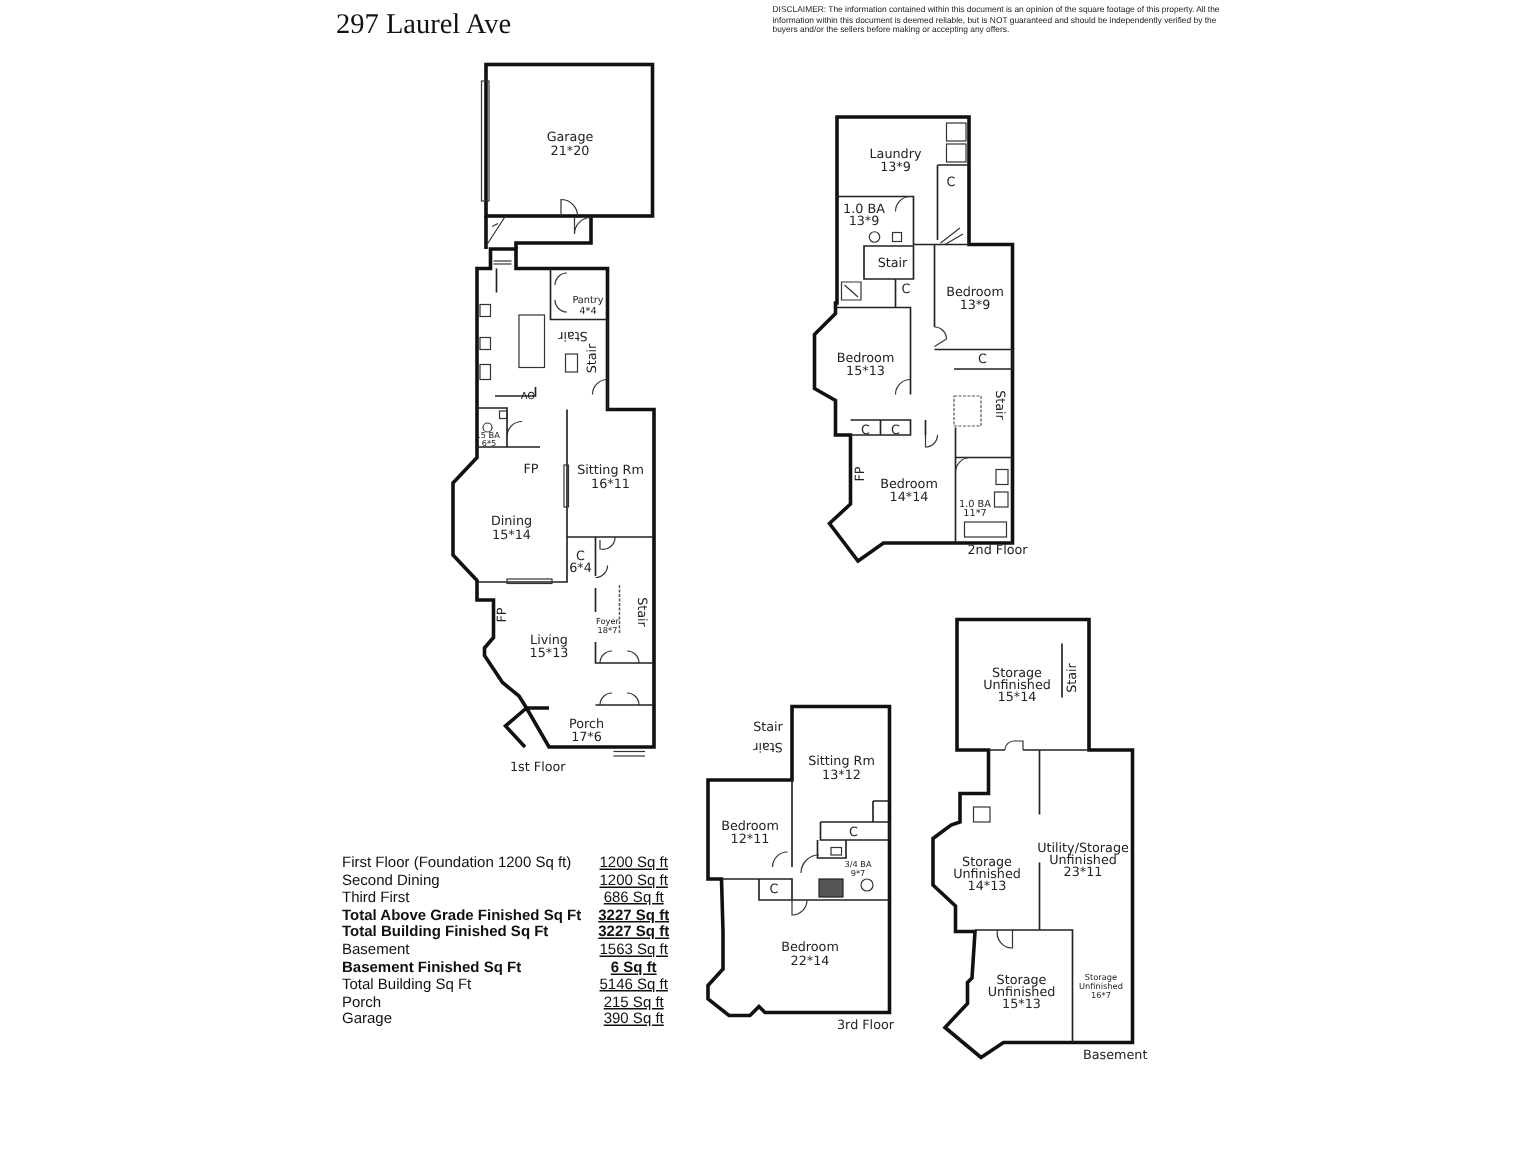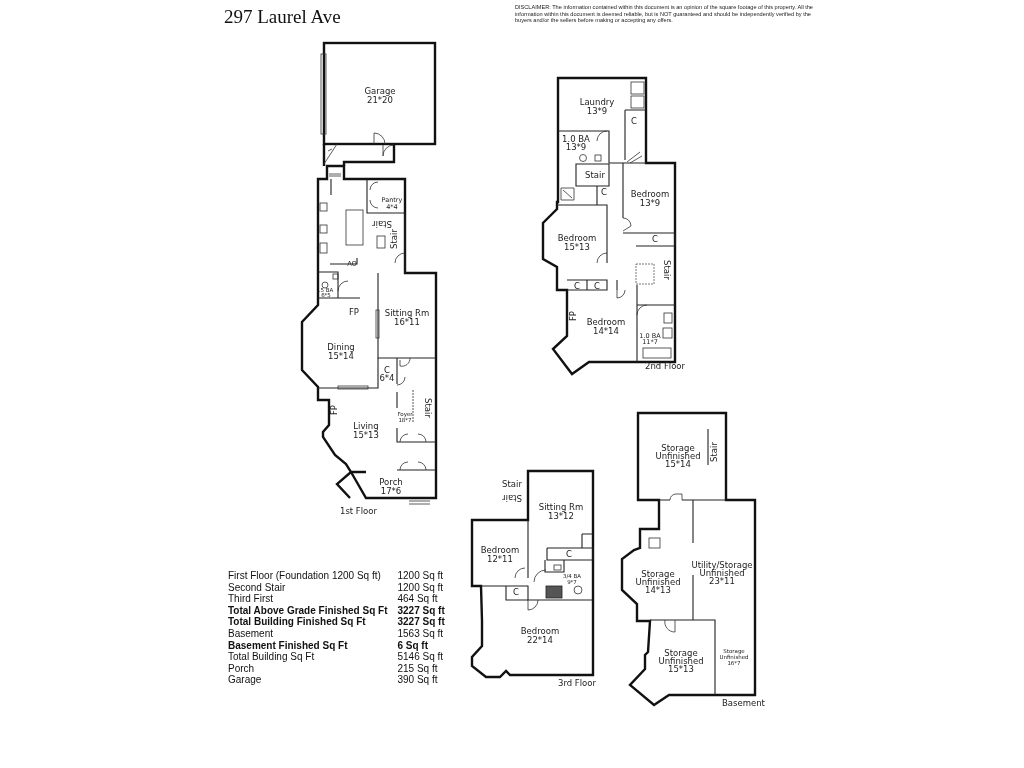--- a/index.html
+++ b/index.html
@@ -11,21 +11,21 @@
   .wall { fill:none; stroke:#111; stroke-width:2.4; stroke-linejoin:miter; }
   .iwall { fill:none; stroke:#222; stroke-width:1.1; }
   .thin { fill:none; stroke:#333; stroke-width:0.8; }
   .door { fill:none; stroke:#333; stroke-width:0.8; }
   .rm { font-size:8.5px; text-anchor:middle; }
   .rm-sm { font-size:6.5px; text-anchor:middle; }
   .rm-xs { font-size:5.5px; text-anchor:middle; }
   .floor-lbl { font-size:8.5px; }
   table.area { position:absolute; left:228px; top:570px; border-collapse:collapse; font-family:"Liberation Sans", sans-serif; font-size:10px; color:#111; }
   table.area td { padding:0; height:11.6px; line-height:11.6px; white-space:nowrap; }
-  table.area td.val { text-align:left; padding-left:10px; width:50px; }
+  table.area td.val { text-align:center; padding-left:10px; width:50px;text-decoration:underline; }
   table.area tr.bold td { font-weight:bold; }
 </style>
 </head>
 <body>
 
 <div class="title">297 Laurel Ave</div>
 <div class="disclaimer">DISCLAIMER: The information contained within this document is an opinion of the square footage of this property. All the information within this document is deemed reliable, but is NOT guaranteed and should be independently verified by the buyers and/or the sellers before making or accepting any offers.</div>
 
 <svg class="plan" viewBox="0 0 1024 768">
 
@@ -201,26 +201,26 @@
   </g>
 </svg>
 
 <table class="area">
   <tbody>
       <tr>
         <td>First Floor (Foundation 1200 Sq ft)</td>
         <td class="val">1200 Sq ft</td>
       </tr>
   <tr>
-        <td>Second Stair</td>
+        <td>Second Dining</td>
         <td class="val">1200 Sq ft</td>
       </tr>
   <tr>
         <td>Third First</td>
-        <td class="val">464 Sq ft</td>
+        <td class="val">686 Sq ft</td>
       </tr>
   <tr class="bold">
         <td>Total Above Grade Finished Sq Ft</td>
         <td class="val">3227 Sq ft</td>
       </tr>
   <tr class="bold">
         <td>Total Building Finished Sq Ft</td>
         <td class="val">3227 Sq ft</td>
       </tr>
   <tr>

